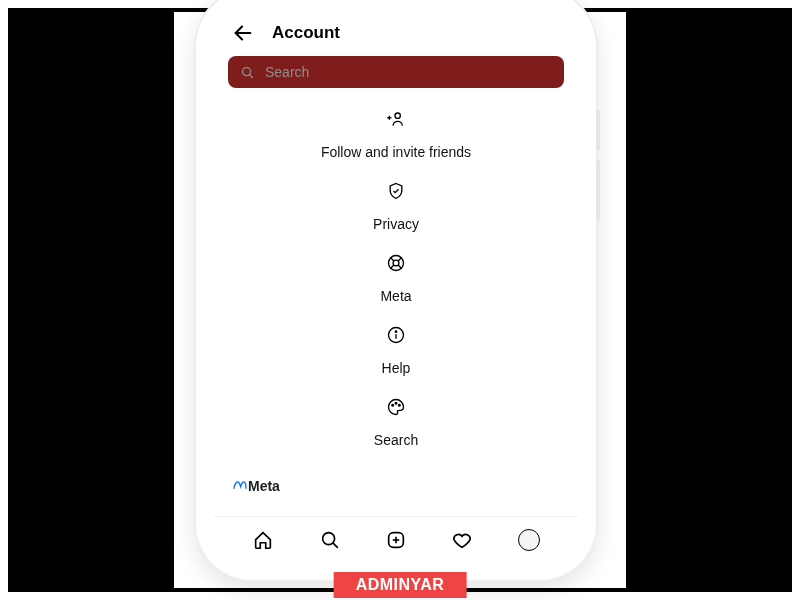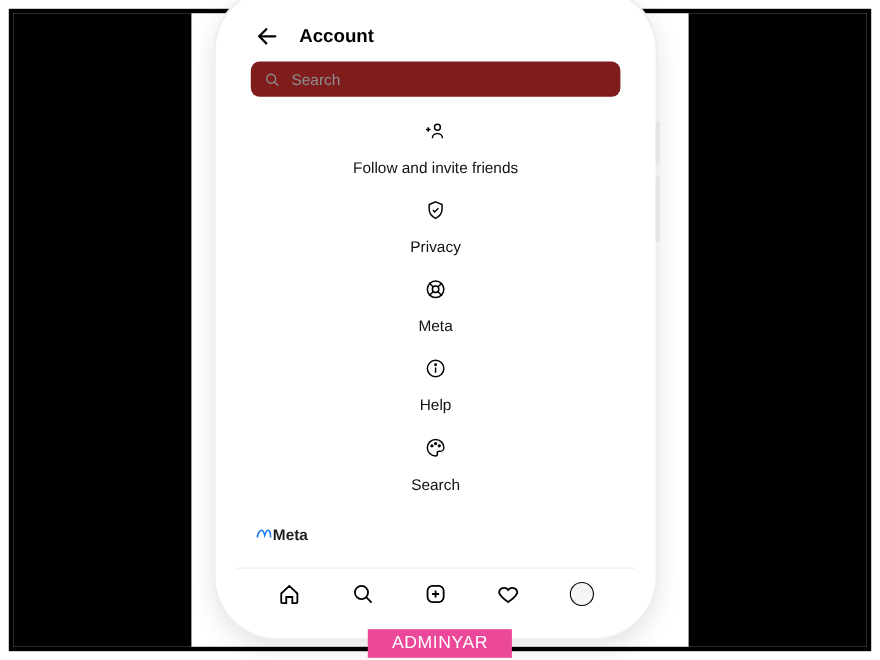--- a/index.html
+++ b/index.html
@@ -104,23 +104,23 @@
     padding: 0 16px;
   }
   .bottom-nav .nav-ic { width:24px; height:24px; display:flex; align-items:center; justify-content:center;}
   .bottom-nav svg { width:22px; height:22px; stroke:#000; fill:none; stroke-width:1.8;}
   .profile-circle { width:22px; height:22px; border:1.8px solid #000; border-radius:50%; background:#f5f5f5;}
   .watermark {
     position: absolute;
     left: 50%;
     bottom: 2px;
     transform: translateX(-50%);
-    background: #ec4899;
+    background: #ef4444;
     color: #fff;
-    font-weight: 400;
+    font-weight: 700;
     font-size: 16px;
     letter-spacing: 0.5px;
     padding: 4px 22px;
     z-index: 20;
   }
 </style>
 </head>
 <body>
 
 <div class="outer-border"></div>

